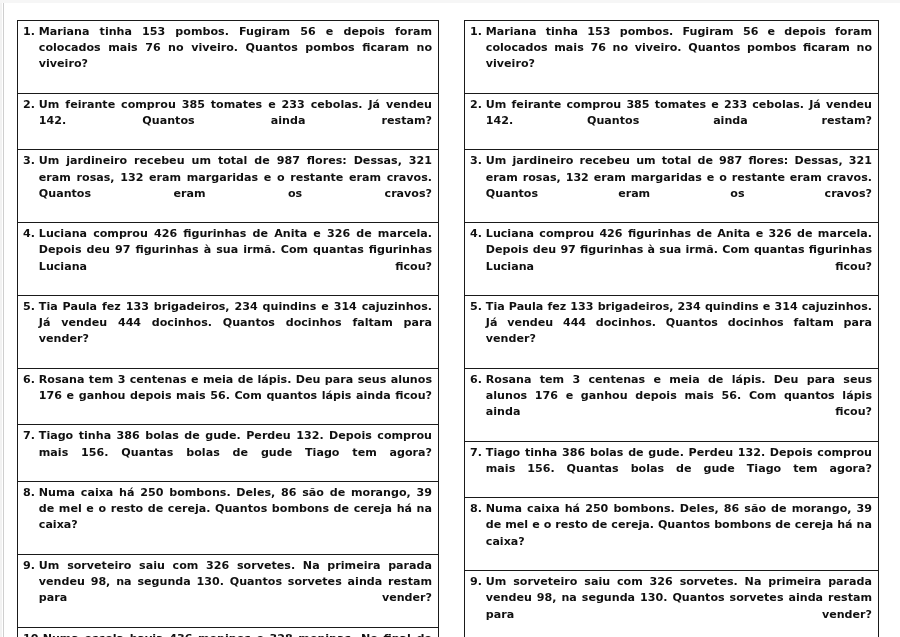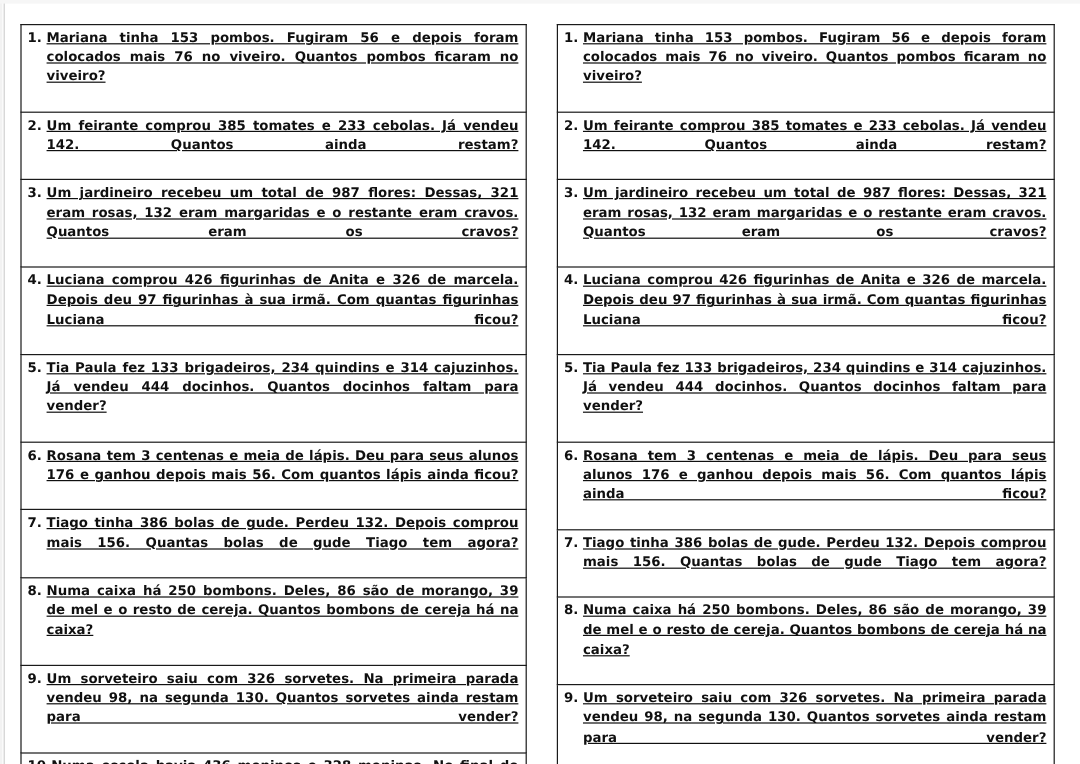--- a/index.html
+++ b/index.html
@@ -85,21 +85,20 @@
   .qtext {
     flex: 1 1 auto;
     font-size: 11.1px;
     font-weight: bold;
     color: #101010;
     line-height: 16.2px;
     text-align: justify;
     text-justify: inter-word;
     hyphens: none;
     word-spacing: 0px;
-    text-decoration: underline;
   }
   
   .qtext::after {
     content: "";
     display: inline-block;
     width: 100%;
   }
 </style>
 </head>
 <body>

